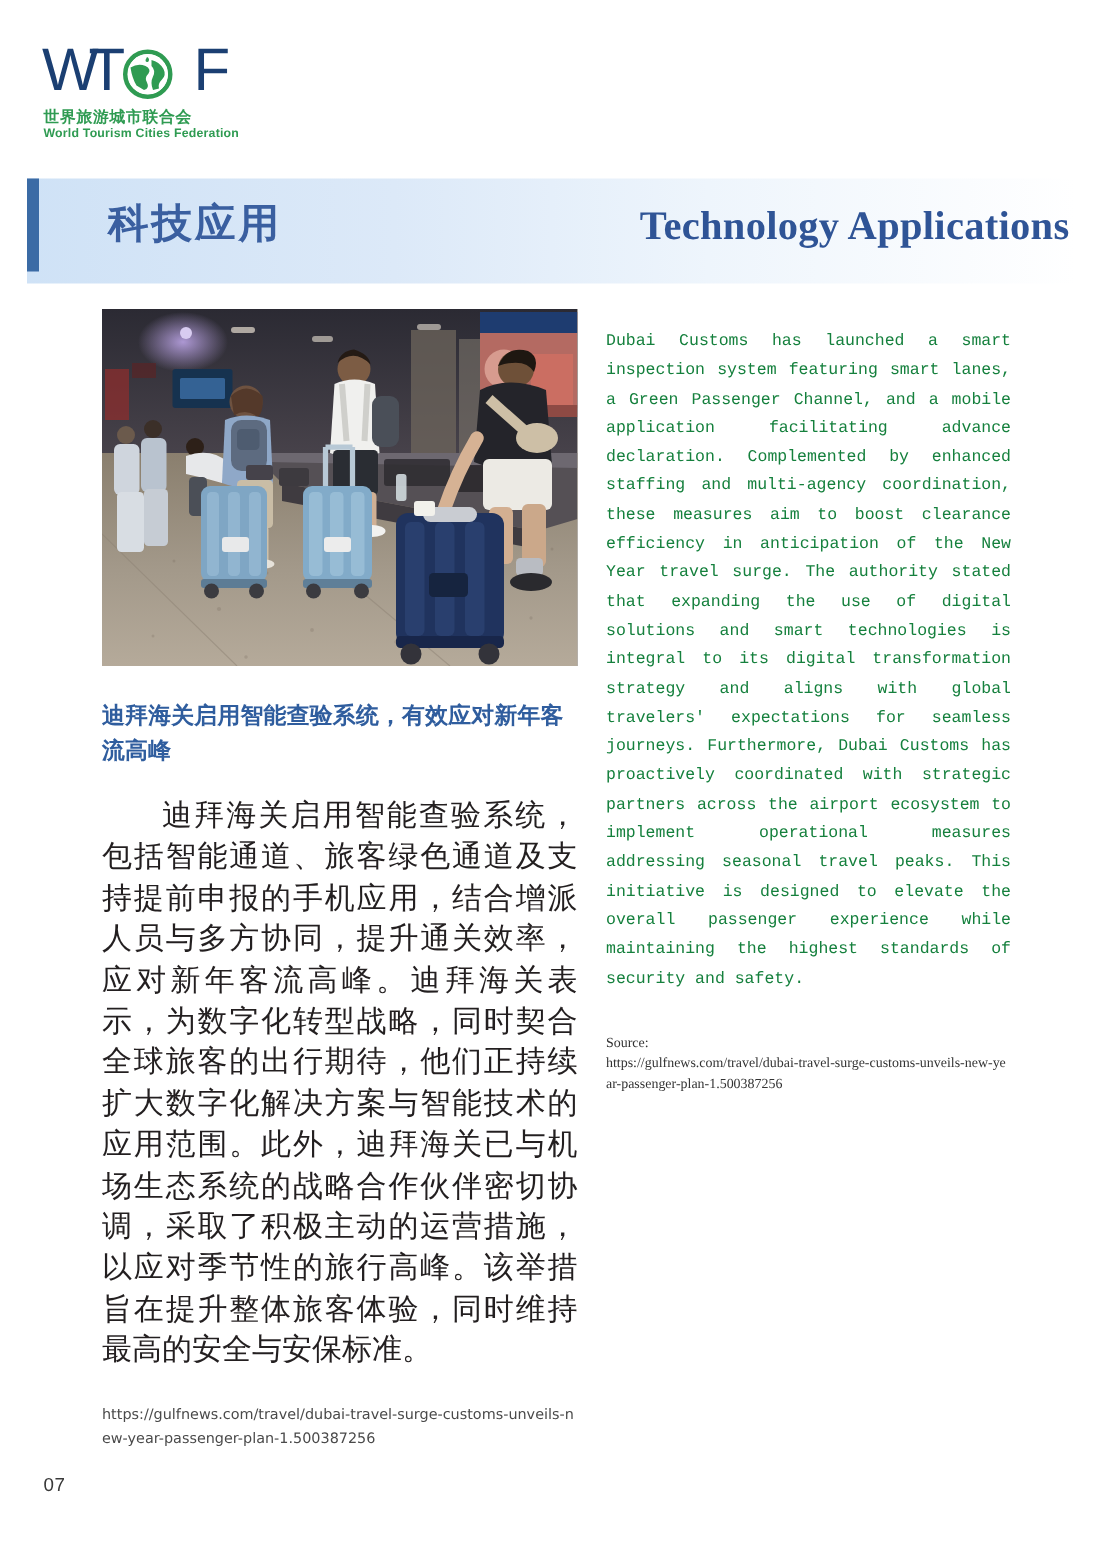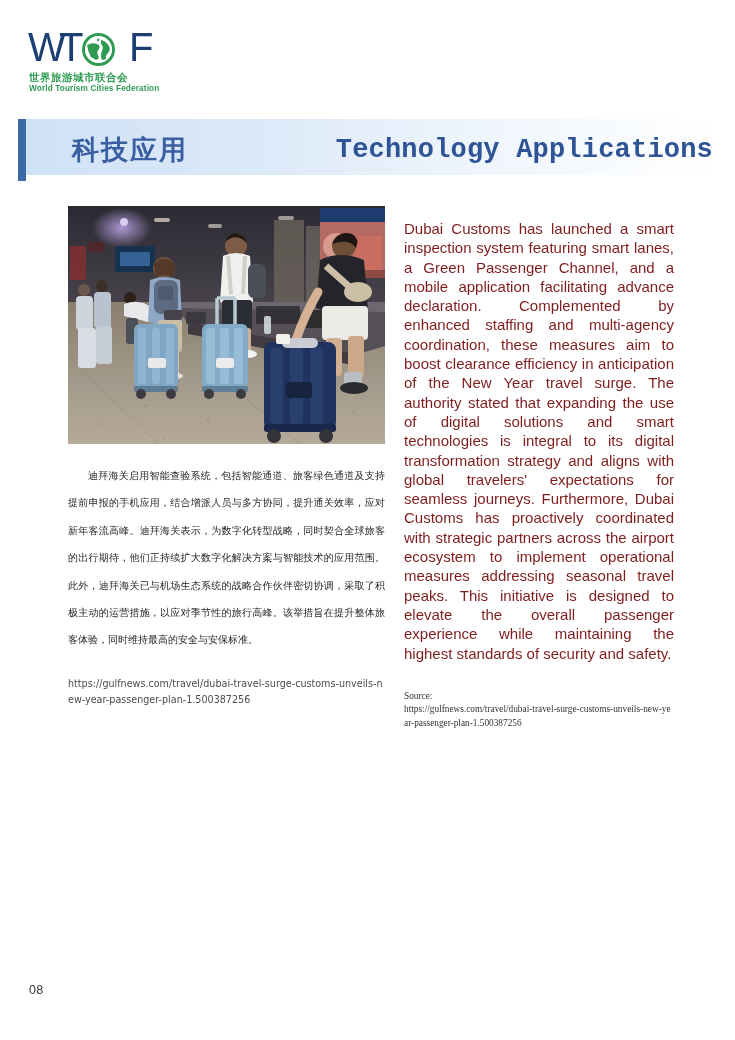--- a/index.html
+++ b/index.html
@@ -75,21 +75,21 @@
     letter-spacing: 0.15px;
     white-space: nowrap;
   }
 
   
   #section-header {
     position: absolute;
     left: 18px;
     top: 119px;
     width: 699px;
-    height: 56px;
+    height: 70px;
     background: linear-gradient(to right, #cfe2f6 0%, #dce9f8 35%, #eef5fc 65%, #ffffff 100%);
   }
   #section-header-accent {
     position: absolute;
     left: 0px;
     top: 0px;
     width: 8px;
     height: 62px;
     background: #3b6ba5;
   }
@@ -101,21 +101,21 @@
     font-size: 27px;
     font-weight: 700;
     color: #3a5fa0;
     letter-spacing: 2px;
     line-height: 36px;
   }
   #section-title-en {
     position: absolute;
     right: 4px;
     top: 15px;
-    font-family: Liberation Mono, monospace;
+    font-family: Liberation Serif, serif;
     font-size: 27px;
     font-weight: 700;
     color: #2f5496;
     letter-spacing: 0.2px;
     line-height: 33px;
   }
 
   
   #left-col {
     position: absolute;
@@ -138,21 +138,21 @@
     font-size: 15.2px;
     font-weight: 700;
     color: #2f5d9e;
     line-height: 23px;
     letter-spacing: 0.2px;
   }
 
   #body-cn {
     margin-top: 18px;
     font-family: "DejaVu Sans", sans-serif;
-    font-size: 10px;
+    font-size: 20px;
     color: #231f20;
     line-height: 27.4px;
     text-align: justify;
     text-justify: inter-character;
     text-indent: 2em;
   }
 
   #source-cn {
     margin-top: 22px;
     font-family: "DejaVu Sans", sans-serif;
@@ -174,23 +174,23 @@
   #headline-en {
     font-family: "Liberation Serif", serif;
     font-size: 15.6px;
     font-weight: 700;
     color: #2f5496;
     line-height: 20px;
     letter-spacing: 0.1px;
   }
   #body-en {
     margin-top: 11px;
-    font-family: Liberation Sans, sans-serif;
-    font-size: 15px;
-    color: #7f1d1d;
+    font-family: Liberation Mono, monospace;
+    font-size: 11px;
+    color: #15803d;
     line-height: 19.3px;
     text-align: justify;
   }
   #source-en {
     margin-top: 27px;
     font-family: "Liberation Serif", serif;
     font-size: 9.3px;
     color: #333333;
     line-height: 13.5px;
     word-break: break-all;
@@ -407,29 +407,30 @@
         <rect x="208" y="128" width="14" height="10" rx="2" fill="#f2f1ec"></rect>
       </g>
 
       <rect x="118" y="106" width="20" height="12" rx="2" fill="#3d3a3f"></rect>
       <rect x="96" y="104" width="18" height="10" rx="2" fill="#45424a"></rect>
 
       <rect x="196" y="110" width="7" height="18" rx="2" fill="#cfd9dd" opacity="0.9"></rect>
     </svg>
   </div>
 
+  <div id="headline-cn">迪拜海关启用智能查验系统，有效应对新年客流高峰</div>
 
   <div id="body-cn">迪拜海关启用智能查验系统，包括智能通道、旅客绿色通道及支持提前申报的手机应用，结合增派人员与多方协同，提升通关效率，应对新年客流高峰。迪拜海关表示，为数字化转型战略，同时契合全球旅客的出行期待，他们正持续扩大数字化解决方案与智能技术的应用范围。此外，迪拜海关已与机场生态系统的战略合作伙伴密切协调，采取了积极主动的运营措施，以应对季节性的旅行高峰。该举措旨在提升整体旅客体验，同时维持最高的安全与安保标准。</div>
 
   <div id="source-cn">
     <span class="src-url">https://gulfnews.com/travel/dubai-travel-surge-customs-unveils-new-year-passenger-plan-1.500387256</span>
   </div>
 </div>
 
 <div id="right-col">
   <div id="body-en">Dubai Customs has launched a smart inspection system featuring smart lanes, a Green Passenger Channel, and a mobile application facilitating advance declaration. Complemented by enhanced staffing and multi-agency coordination, these measures aim to boost clearance efficiency in anticipation of the New Year travel surge. The authority stated that expanding the use of digital solutions and smart technologies is integral to its digital transformation strategy and aligns with global travelers' expectations for seamless journeys. Furthermore, Dubai Customs has proactively coordinated with strategic partners across the airport ecosystem to implement operational measures addressing seasonal travel peaks. This initiative is designed to elevate the overall passenger experience while maintaining the highest standards of security and safety.</div>
   <div id="source-en">
     <span class="src-label">Source:</span>
     <span class="src-url">https://gulfnews.com/travel/dubai-travel-surge-customs-unveils-new-year-passenger-plan-1.500387256</span>
   </div>
 </div>
 
-<div id="page-number">08</div>
+<div id="page-number">07</div>
 
 </body></html>

